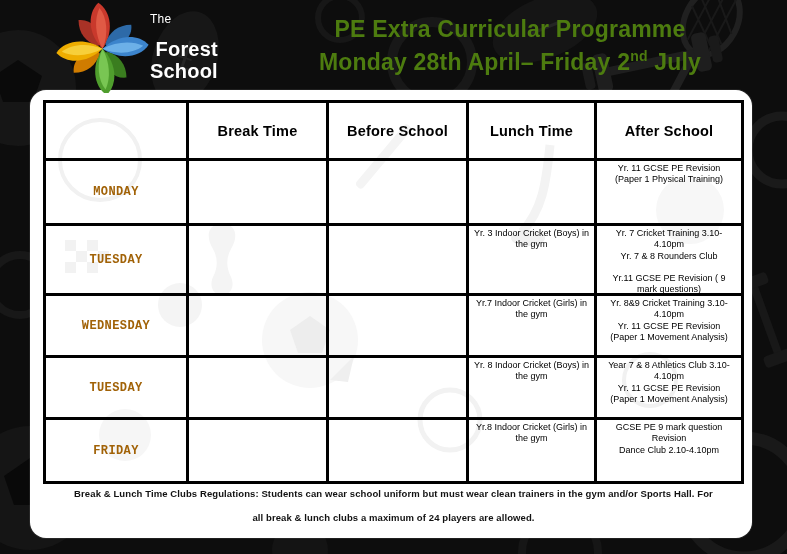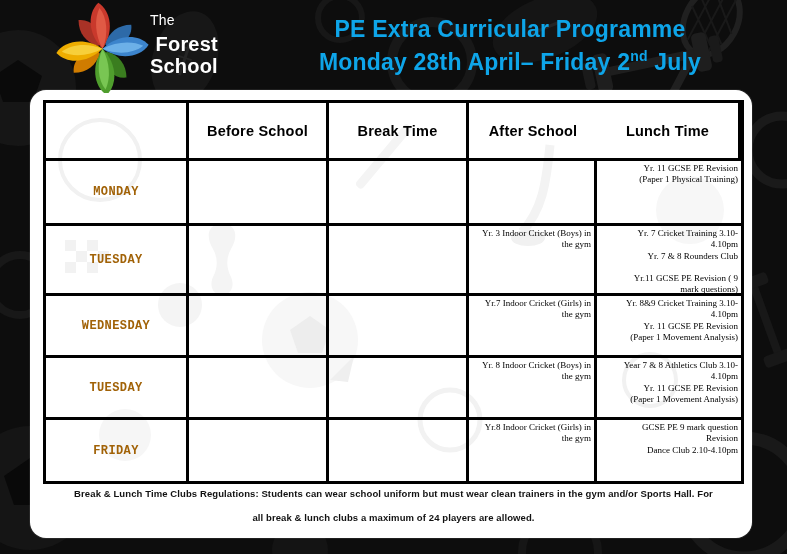--- a/index.html
+++ b/index.html
@@ -8,25 +8,25 @@
     background:#0d0d0d;
     font-family:"Liberation Sans", sans-serif;
     position:relative;
   }
   .bg-pattern { position:absolute; left:0; top:0; z-index:0; }
 
   
   .header { position:absolute; left:0; top:0; width:787px; height:92px; z-index:2; }
   .logo { position:absolute; left:55px; top:1px; }
   .school-name { position:absolute; left:150px; top:12px; color:#ffffff; }
-  .school-the  { font-size:14px; font-weight:400; margin-bottom:6px; letter-spacing:.2px; }
+  .school-the  { font-size:12px; font-weight:400; margin-bottom:13px; letter-spacing:.2px; }
   .school-line { font-size:20px; font-weight:bold; line-height:1.08; letter-spacing:.2px;text-align:right; }
   .title-block {
     position:absolute; left:248px; top:13px; width:524px;
-    text-align:center; color:#0ea5e9; font-weight:bold;
+    text-align:center; color:#4d7c0f; font-weight:bold;
     font-size:23px; line-height:1.45; letter-spacing:.2px;
   }
   .title-block sup { font-size:14px; }
 
   
   .panel {
     position:absolute; left:30px; top:90px; width:722px; height:448px;
     background:#ffffff; border-radius:16px; z-index:1;
     box-shadow:0 0 0 1px rgba(255,255,255,0.08);
     overflow:hidden;
@@ -48,23 +48,23 @@
   .cell.lastrow { border-bottom:none; }
   .hcell {
     display:flex; align-items:center; justify-content:center;
     font-weight:bold; font-size:14.5px; color:#000; letter-spacing:.2px;
   }
   .dcell {
     display:flex; align-items:center; justify-content:center;
     font-weight:bold; font-size:12px; color:#a16207; letter-spacing:.4px;font-family:Liberation Mono, monospace;
   }
   .ccell {
-    font-family:Liberation Serif, serif;
+    font-family:Liberation Sans, sans-serif;
     font-size:9px; line-height:1.25; color:#000;
-    text-align:right; padding:2px 3px 0 3px;
+    text-align:center; padding:2px 3px 0 3px;
     white-space:pre-line;
   }
 
   
   .regs {
     margin-top:4px; width:701px; text-align:center;
     font-weight:bold; font-size:9.5px; color:#121212; letter-spacing:.1px;
   }
   .regs .line2 { margin-top:13px; }
 </style>
@@ -197,24 +197,24 @@
         <rect x="-4" y="-45" width="9" height="80" rx="4" fill="#f4f4f4"></rect>
       </g>
     <circle cx="660" cy="120" r="34" fill="#f7f7f7"></circle>
   </svg>
 
   <div class="panel-content">
 
     <div class="timetable">
 
       <div class="cell hcell"></div>
+      <div class="cell hcell">Break Time</div>
       <div class="cell hcell">Before School</div>
-      <div class="cell hcell">Break Time</div>
+      <div class="cell hcell">Lunch Time</div>
       <div class="cell hcell lastcol">After School</div>
-      <div class="cell hcell">Lunch Time</div>
 
       <div class="cell dcell">MONDAY</div>
       <div class="cell ccell"></div>
       <div class="cell ccell"></div>
       <div class="cell ccell"></div>
       <div class="cell ccell lastcol">Yr. 11 GCSE PE Revision
 (Paper 1 Physical Training)</div>
 
       <div class="cell dcell">TUESDAY</div>
       <div class="cell ccell"></div>

